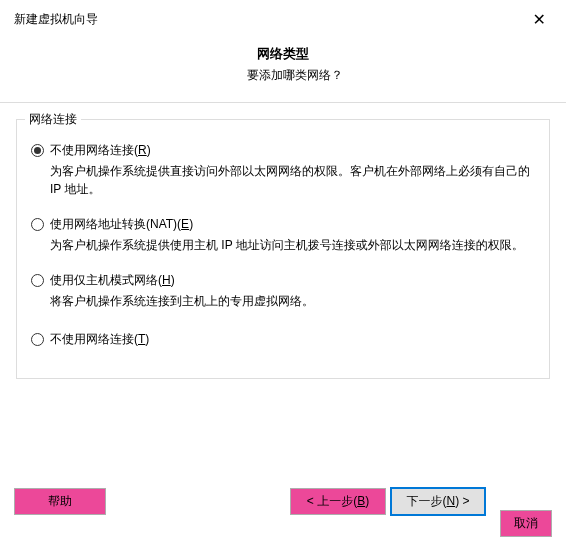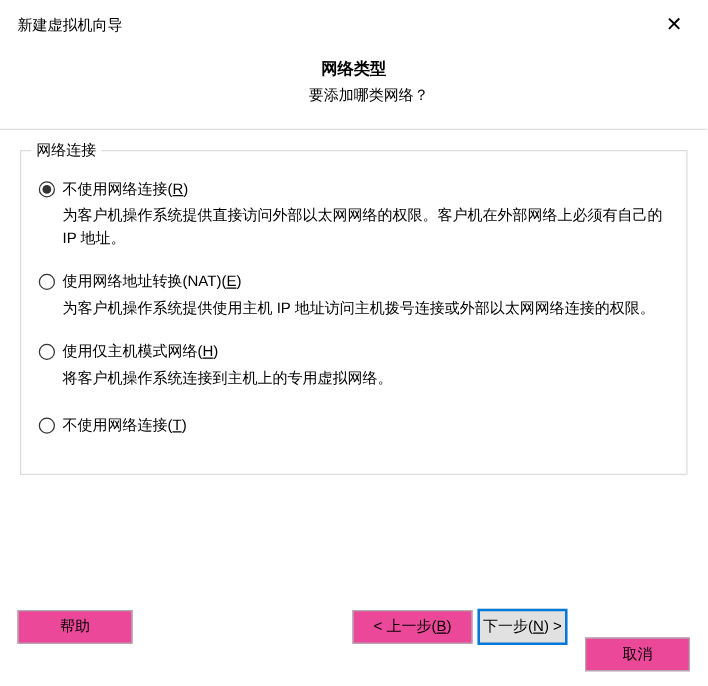--- a/index.html
+++ b/index.html
@@ -90,26 +90,26 @@
       padding: 4px 0;
       font-size: 12px;
       font-family: inherit;
       cursor: pointer;
       text-align: center;
     }
     .btn.help { width: 92px; }
     .spacer { flex: 1; }
     .btn.nav { width: 96px; margin-left: 2px; }
     .btn.next {
-      width: 72px;
+      width: 96px;
       border: 2px solid #0078d7;
       background: #e1e1e1;
       margin-left: 4px;
     }
-    .btn.cancel { width: 84px; margin-left: 14px; margin-top: 44px; }
+    .btn.cancel { width: 52px; margin-left: 14px; margin-top: 44px; }
     .btn .mn { text-decoration: underline; }
   </style>
 </head>
 <body>
 
 <div class="titlebar">
   <span class="titlebar-title">新建虚拟机向导</span>
   <span class="close-btn">✕</span>
 </div>
 

